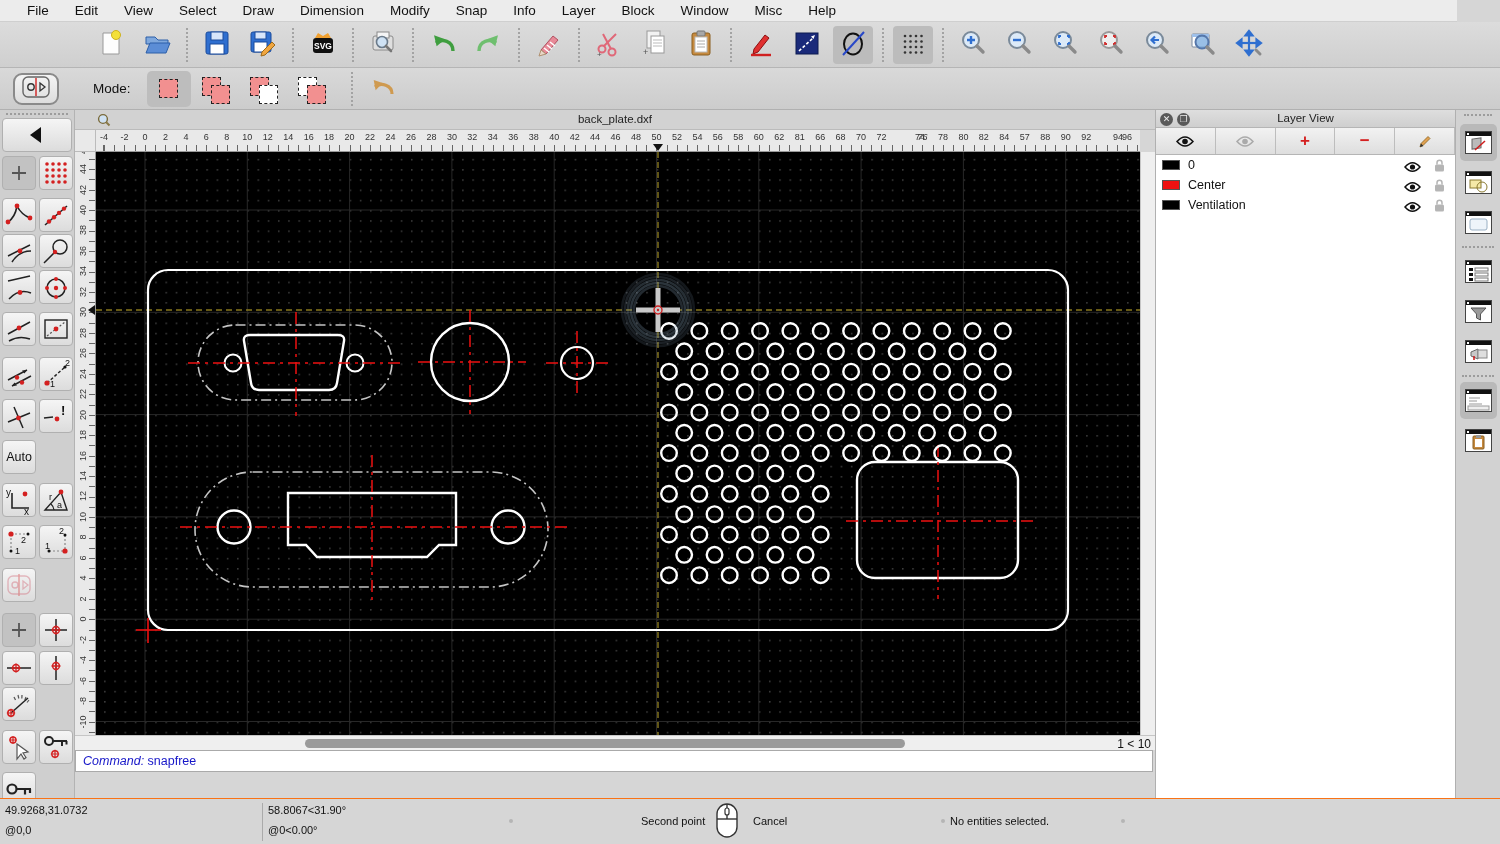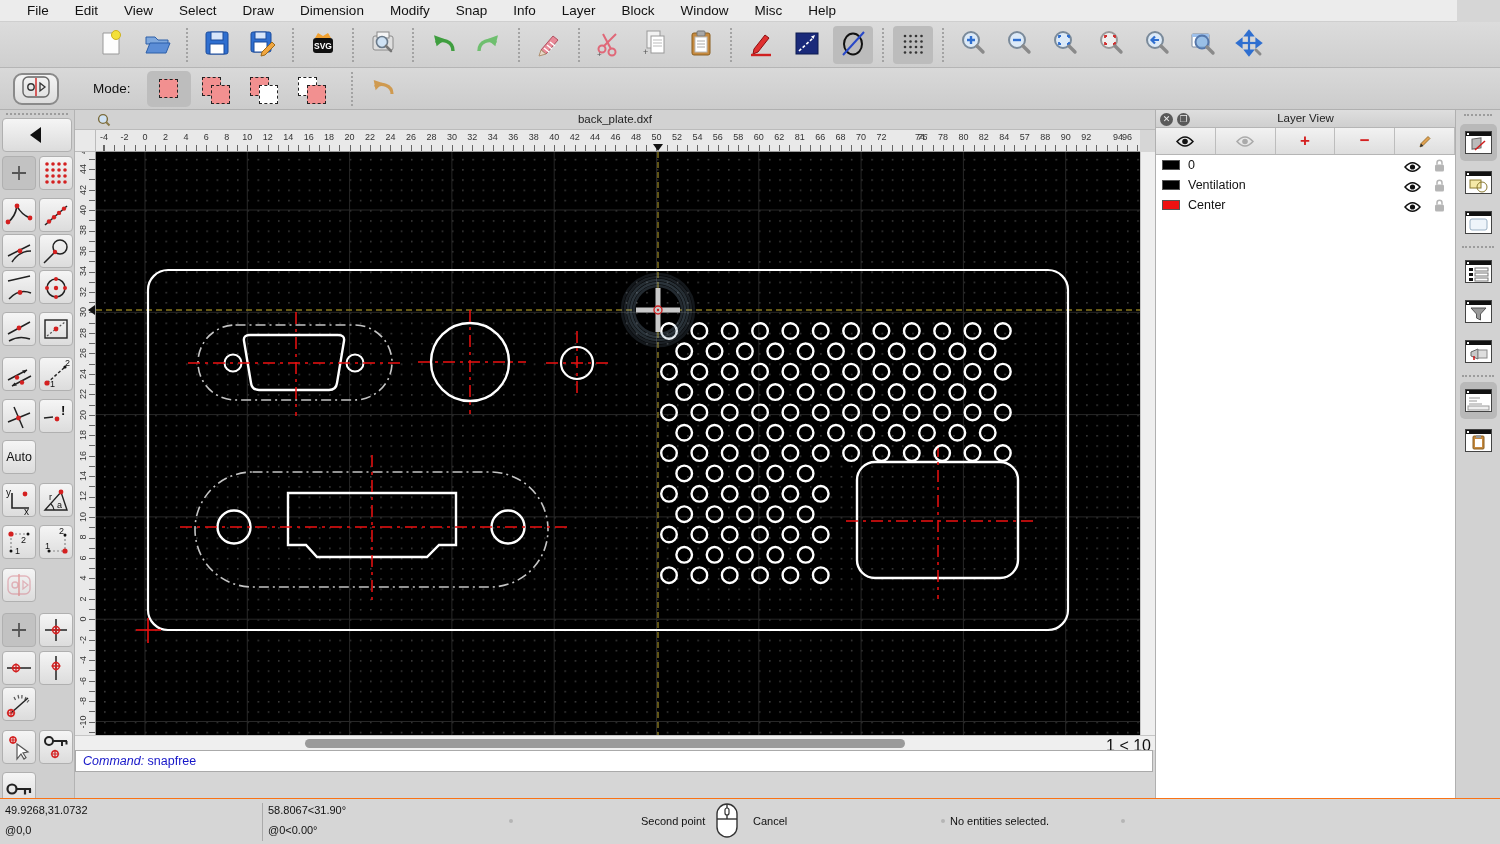--- a/index.html
+++ b/index.html
@@ -48,21 +48,21 @@
   #vruler .tickstrip { position:absolute; top:0; right:0; width:6px; height:100%; background-image:repeating-linear-gradient(to bottom,#666 0 1px,transparent 1px 10.23px); background-position-y:7px; }
   .vlab { position:absolute; left:0; width:16px; height:24px; margin-top:-12px; display:flex; align-items:center; justify-content:center; }
   .vlab span { transform:rotate(-90deg); font-size:9px; color:#333; white-space:nowrap; }
   #vmarker { position:absolute; right:0; width:0; height:0; border-top:5px solid transparent; border-bottom:5px solid transparent; border-right:7px solid #111; margin-top:-5px; right:0; }
   #corner { position:absolute; left:0; top:20px; width:21px; height:22px; background:#e9e9e9; border-right:1px solid #bbb; border-bottom:1px solid #bbb; }
   #canvas { position:absolute; left:21px; top:42px; width:1044px; height:583px; background:#000; }
   #vscroll { position:absolute; left:1065px; top:42px; width:15px; height:583px; background:#efefef; border-left:1px solid #c6c6c6; }
   #hscroll-row { position:absolute; left:0; top:625px; width:1080px; height:15px; background:#efefef; border-top:1px solid #c6c6c6; }
   #hscroll-track { position:absolute; left:21px; top:0; width:985px; height:15px; }
   #hscroll-thumb { position:absolute; top:3px; height:9px; background:#9a9a9a; border-radius:5px; }
-  #page-indicator { position:absolute; right:4px; top:1px; font-size:16px; color:#111; }
+  #page-indicator { position:absolute; right:4px; top:1px; font-size:12px; color:#111; }
   
   #cmd-history { position:absolute; left:0; top:640px; width:1078px; height:22px; background:#fff; border:1px solid #aaa; font-size:12.5px; line-height:20px; padding-left:7px; color:#1717c8; }
   #cmd-history .cmd-label { font-style:italic; }
   #cmd-prompt-row { position:absolute; left:0; top:662px; width:1078px; height:26px; background:#e6e6e6; display:flex; align-items:center; }
   #cmd-prompt-label { font-size:12.5px; color:#111; padding:0 6px 0 4px; white-space:nowrap; }
   #cmd-input { flex:1; height:19px; border:1px solid #9a9a9a; background:#fff; font-size:12px; padding:0 4px; margin-right:6px; }
   #kbd-btn { width:22px; height:18px; margin-right:4px; display:flex; align-items:center; justify-content:center; background:linear-gradient(#f7f7f7,#e0e0e0); border:1px solid #9a9a9a; border-radius:3px; }
 
   
   #layer-panel { position:absolute; left:1155px; top:110px; width:300px; height:688px; background:#fff; border-left:1px solid #b0b0b0; }
@@ -981,34 +981,34 @@
           <span class="row-eye"><svg width="17" height="12">
               <path d="M1,6 Q8.5,-2.5 16,6 Q8.5,14.5 1,6 Z" fill="none" stroke="#111" stroke-width="1.5"></path>
               <circle cx="8.5" cy="6" r="2.6" fill="#111"></circle>
             </svg></span>
           <span class="row-lock"><svg width="11" height="13">
               <rect x="1" y="5.5" width="9" height="7" rx="1.5" fill="#b5b5b5"></rect>
               <path d="M3,5.5 V3.8 a2.5,2.5 0 0 1 5,0 V5.5" fill="none" stroke="#b5b5b5" stroke-width="1.5"></path>
             </svg></span>
         </div>
         <div class="layer-row">
-          <span class="layer-swatch" style="background:#000000"></span>
-          <span class="layer-name">Ventilation</span>
+          <span class="layer-swatch" style="background:#ee1111"></span>
+          <span class="layer-name">Center</span>
           <span class="row-eye"><svg width="17" height="12">
               <path d="M1,6 Q8.5,-2.5 16,6 Q8.5,14.5 1,6 Z" fill="none" stroke="#111" stroke-width="1.5"></path>
               <circle cx="8.5" cy="6" r="2.6" fill="#111"></circle>
             </svg></span>
           <span class="row-lock"><svg width="11" height="13">
               <rect x="1" y="5.5" width="9" height="7" rx="1.5" fill="#b5b5b5"></rect>
               <path d="M3,5.5 V3.8 a2.5,2.5 0 0 1 5,0 V5.5" fill="none" stroke="#b5b5b5" stroke-width="1.5"></path>
             </svg></span>
         </div>
         <div class="layer-row">
-          <span class="layer-swatch" style="background:#ee1111"></span>
-          <span class="layer-name">Center</span>
+          <span class="layer-swatch" style="background:#000000"></span>
+          <span class="layer-name">Ventilation</span>
           <span class="row-eye"><svg width="17" height="12">
               <path d="M1,6 Q8.5,-2.5 16,6 Q8.5,14.5 1,6 Z" fill="none" stroke="#111" stroke-width="1.5"></path>
               <circle cx="8.5" cy="6" r="2.6" fill="#111"></circle>
             </svg></span>
           <span class="row-lock"><svg width="11" height="13">
               <rect x="1" y="5.5" width="9" height="7" rx="1.5" fill="#b5b5b5"></rect>
               <path d="M3,5.5 V3.8 a2.5,2.5 0 0 1 5,0 V5.5" fill="none" stroke="#b5b5b5" stroke-width="1.5"></path>
             </svg></span>
         </div>
       </div>

